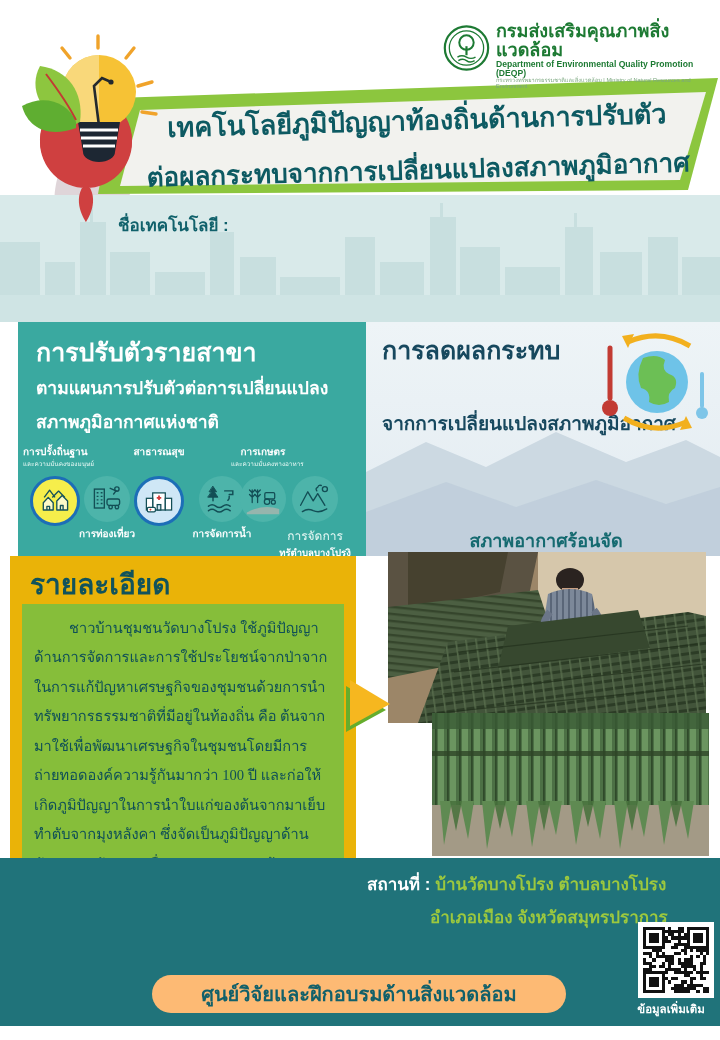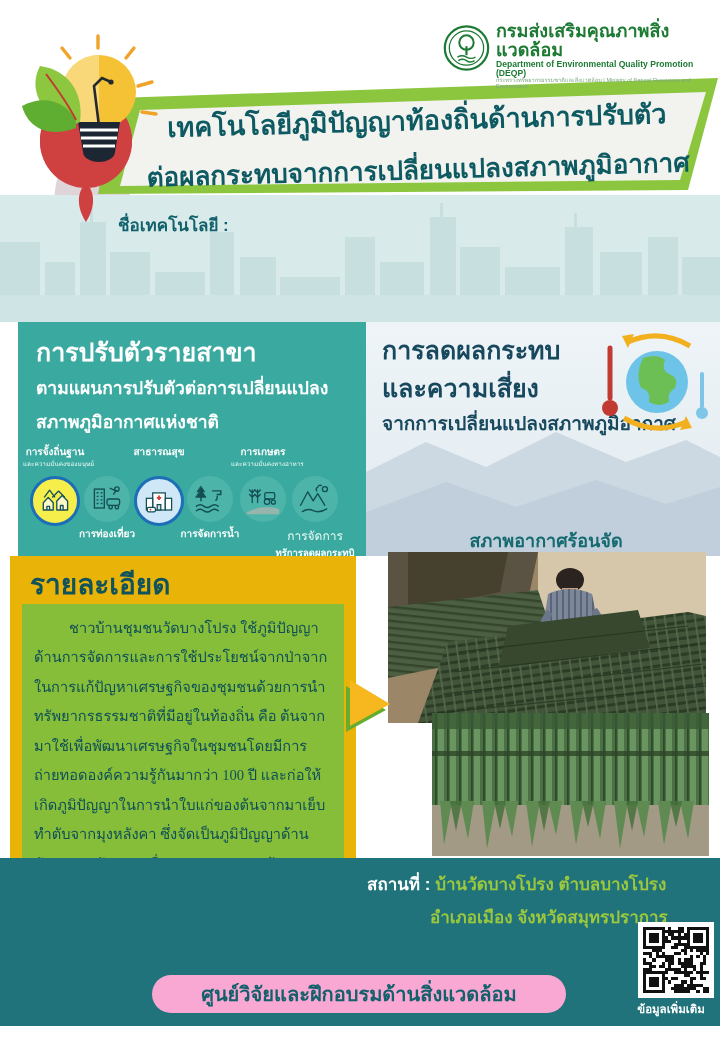--- a/index.html
+++ b/index.html
@@ -62,21 +62,21 @@
   .photo1{position:absolute;left:388px;top:552px;width:318px;height:171px;z-index:4;}
   .photo2{position:absolute;left:432px;top:713px;width:277px;height:143px;z-index:5;}
 
   
   .footer{position:absolute;left:0;top:858px;width:720px;height:168px;background:#20737a;}
   .loc-row1{position:absolute;left:367px;top:870px;font-size:17px;z-index:6;}
   .loc-lab{font-weight:bold;color:#ffffff;}
   .loc-val{font-weight:bold;color:#9cc83e;}
   .loc-row2{position:absolute;left:430px;top:903px;font-size:17px;font-weight:bold;color:#9cc83e;z-index:6;}
   .pill{position:absolute;left:152px;top:975px;width:414px;height:38px;border-radius:20px;
-        background:#f9a8d4;display:flex;align-items:center;justify-content:center;
+        background:#fdba74;display:flex;align-items:center;justify-content:center;
         font-size:20px;font-weight:bold;color:#12606a;z-index:6;}
   #qrbox{position:absolute;left:638px;top:922px;width:66px;height:66px;background:#fff;
          padding:5px;z-index:6;}
   #qr{display:grid;grid-template-columns:repeat(21,1fr);grid-template-rows:repeat(21,1fr);
       width:66px;height:66px;}
   .qb{background:#111;}.qw{background:#fff;}
   .qr-lab{position:absolute;left:620px;top:1000px;width:102px;text-align:center;
           font-size:11.5px;font-weight:bold;color:#fff;z-index:6;}
 </style>
 </head>
@@ -170,21 +170,21 @@
 
   <div class="tech-label">ชื่อเทคโนโลยี :</div>
 
   <div class="adapt">
     <div class="adapt-h">การปรับตัวรายสาขา</div>
     <div class="adapt-s1">ตามแผนการปรับตัวต่อการเปลี่ยนแปลง</div>
     <div class="adapt-s2">สภาพภูมิอากาศแห่งชาติ</div>
 
     <div class="sector" style="left:5px;">
       <div class="sec-toplab">
-        <div class="sec-lab">การจั้งถิ่นฐาน</div>
+        <div class="sec-lab">การปรั้งถิ่นฐาน</div>
         <div class="sec-sub">และความมั่นคงของมนุษย์</div>
       </div>
       <div class="sec-circle hl-yellow">
         <svg viewBox="0 0 40 40">
             <g stroke="#17525a" stroke-width="1.5" fill="none" stroke-linejoin="round">
           <path d="M8 16 L14 8 L20 16 M17 16 L24 9 L31 16"></path>
           <path d="M7 30 v-8 l5.5 -6 L18 22 v8 Z" fill="#fdf9c8"></path>
           <path d="M22 30 v-10 l6 -6 L34 20 v10 Z" fill="#fdf9c8"></path>
           <path d="M11 30 v-4 h3 v4 M26 30 v-5 h3 v5"></path>
         </g>
@@ -222,21 +222,21 @@
               <rect x="27" y="17" width="7" height="13" fill="#fff"></rect>
           <rect x="18" y="24" width="4" height="6" fill="#cfe3ee"></rect>
           <path d="M20 14 v5 M17.5 16.5 h5" stroke="#d43b3b" stroke-width="2"></path>
           <rect x="7" y="27" width="9" height="5" rx="1.5" fill="#fff"></rect>
           <path d="M10.5 28.5 v2 M9.5 29.5 h2" stroke="#d43b3b" stroke-width="1.2"></path>
         </g>
           </svg>
       </div>
     </div>
 
-    <div class="sector" style="left:160px;">
+    <div class="sector" style="left:172px;">
       <div class="sec-toplab"></div>
       <div class="sec-circle">
         <svg viewBox="0 0 40 40">
             <g stroke="#134e55" stroke-width="1.6" fill="none" stroke-linecap="round">
           <path d="M10 6 L14 12 H6 Z M10 10 L15.5 18 H4.5 Z" fill="#134e55" stroke-width="1"></path>
           <path d="M10 18 v4"></path>
           <path d="M23 11 h9 v4 h-4"></path>
               <path d="M28 17 q0.5 3 -1.5 4.5"></path>
           <path d="M5 28 q4 -3 8 0 t8 0 t8 0 M5 33 q4 -3 8 0 t8 0 t8 0"></path>
         </g>
@@ -271,32 +271,31 @@
             <g stroke="#134e55" stroke-width="1.5" fill="none" stroke-linejoin="round" stroke-linecap="round">
           <path d="M4 27 L12 12 L18 22 L23 14 L31 27"></path>
           <circle cx="31" cy="9" r="2.8"></circle>
           <path d="M22 11 q-2 -3 1 -4 q1 -3 4 -2"></path>
           <path d="M6 34 q6 -4 12 -1 q7 3 15 -2"></path>
         </g>
           </svg>
       </div>
       <div class="sec-botlab">
         <div class="sec-sub" style="font-size:12px;">การจัดการ</div>
-        <div class="sec-lab" style="font-size:9.5px;margin-left:-18px;width:100px;">ทรัการลดผลกระทบิ</div>
+        <div class="sec-lab" style="font-size:9.5px;margin-left:-18px;width:100px;">ทรัตำบลบางโปรงิ</div>
       </div>
     </div>
   </div>
 
   <div class="impact">
     <svg style="position:absolute;left:0;bottom:0;" width="354" height="130" viewBox="0 0 354 130">
       <polygon points="0,46 60,16 120,41 190,6 260,36 320,14 354,31 354,130 0,130" fill="#ccd9e2"></polygon>
       <polygon points="0,86 80,56 150,81 230,54 300,78 354,61 354,130 0,130" fill="#c0cfdb" opacity="0.95"></polygon>
     </svg>
     <div class="impact-h1">การลดผลกระทบ</div>
-    <div class="impact-h2">และความเสี่ยง</div>
     <div class="impact-sub">จากการเปลี่ยนแปลงสภาพภูมิอากาศ</div>
     <svg style="position:absolute;left:232px;top:4px;" width="115" height="112" viewBox="0 0 115 112">
       <path d="M30 16 Q62 2 92 20" fill="none" stroke="#f2b01e" stroke-width="5"></path>
       <polygon points="24,10 36,8 30,22" fill="#f2b01e"></polygon>
       <path d="M88 96 Q56 110 26 92" fill="none" stroke="#f2b01e" stroke-width="5"></path>
       <polygon points="94,102 82,104 88,90" fill="#f2b01e"></polygon>
       <circle cx="59" cy="56" r="31" fill="#6ec3e8"></circle>
       <path d="M45 32 q14 -5 22 2 q-4 10 4 14 q10 3 6 14 q-8 4 -6 14 q-10 6 -20 0 q2 -12 -8 -14 q-6 -14 2 -30 Z" fill="#6cbf55"></path>
       <line x1="12" y1="22" x2="12" y2="72" stroke="#c23b33" stroke-width="5" stroke-linecap="round"></line>
       <circle cx="12" cy="82" r="8" fill="#c23b33"></circle>

